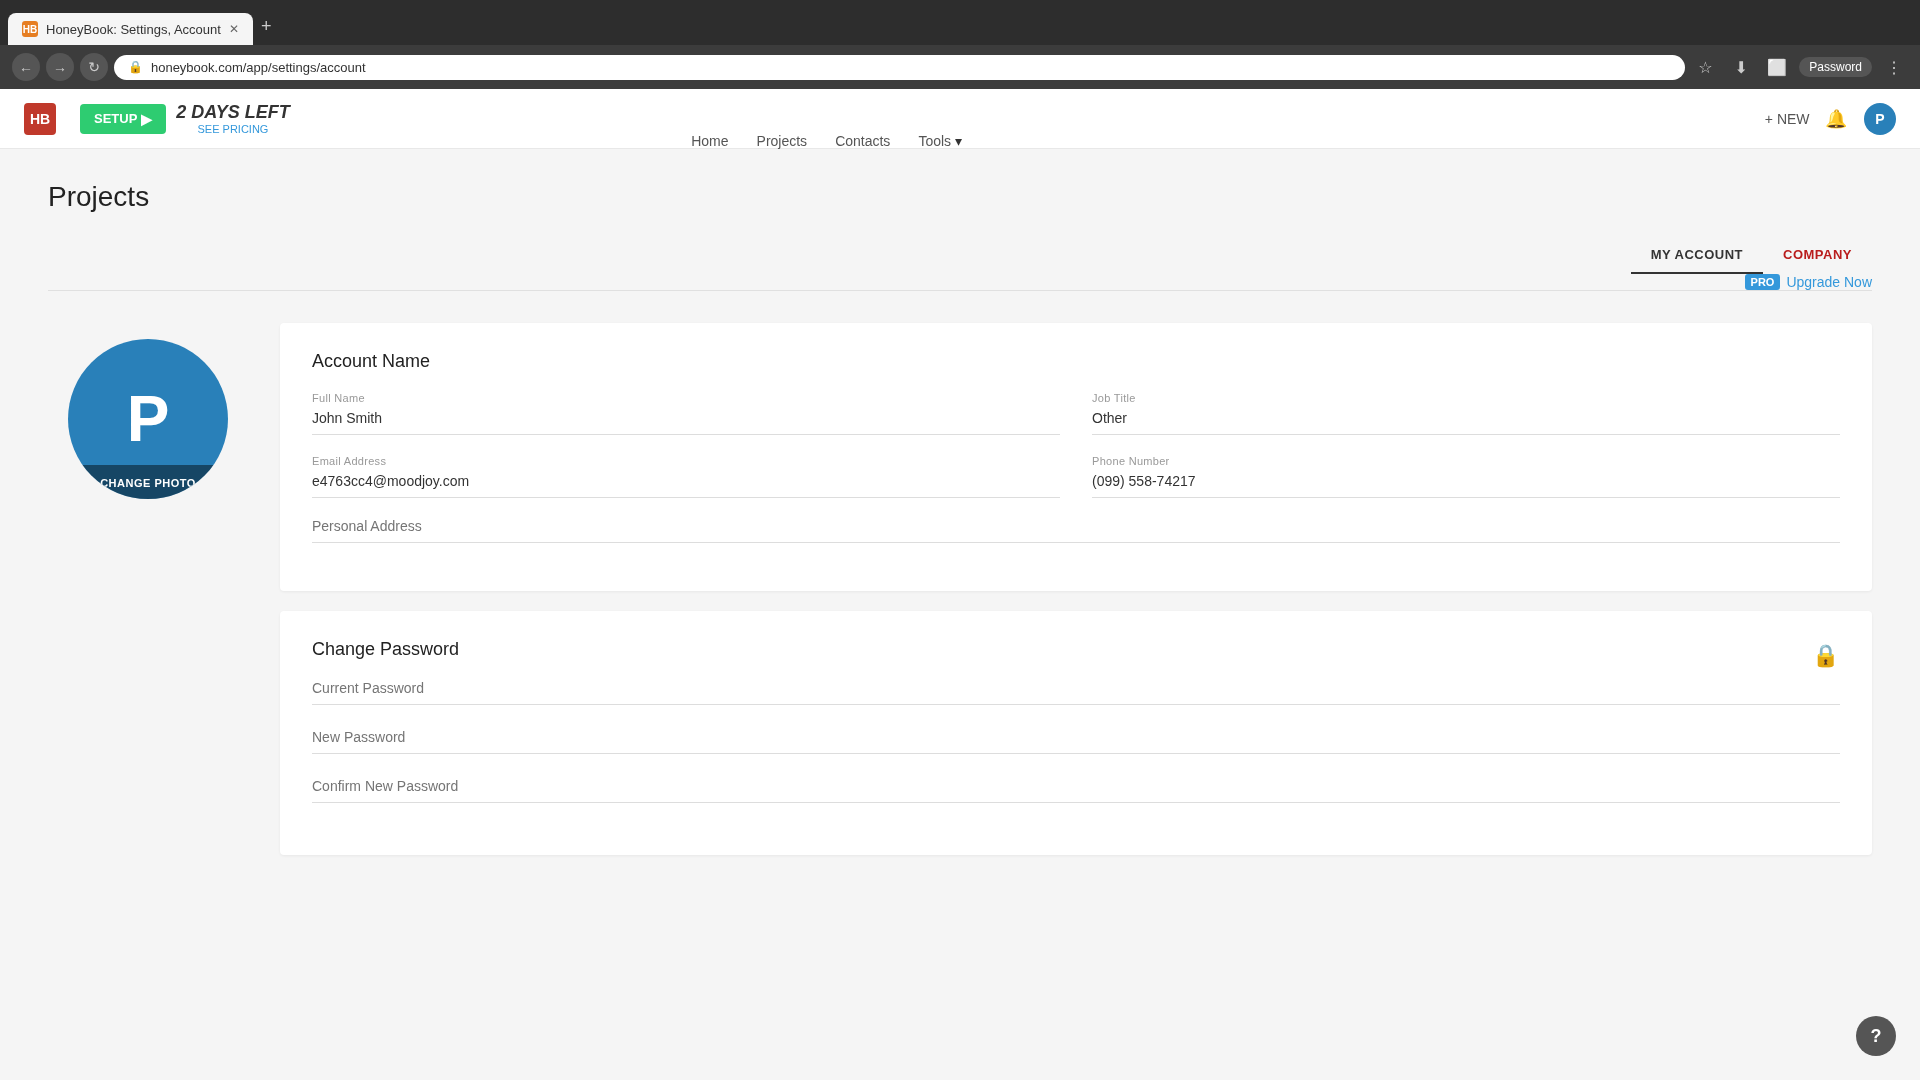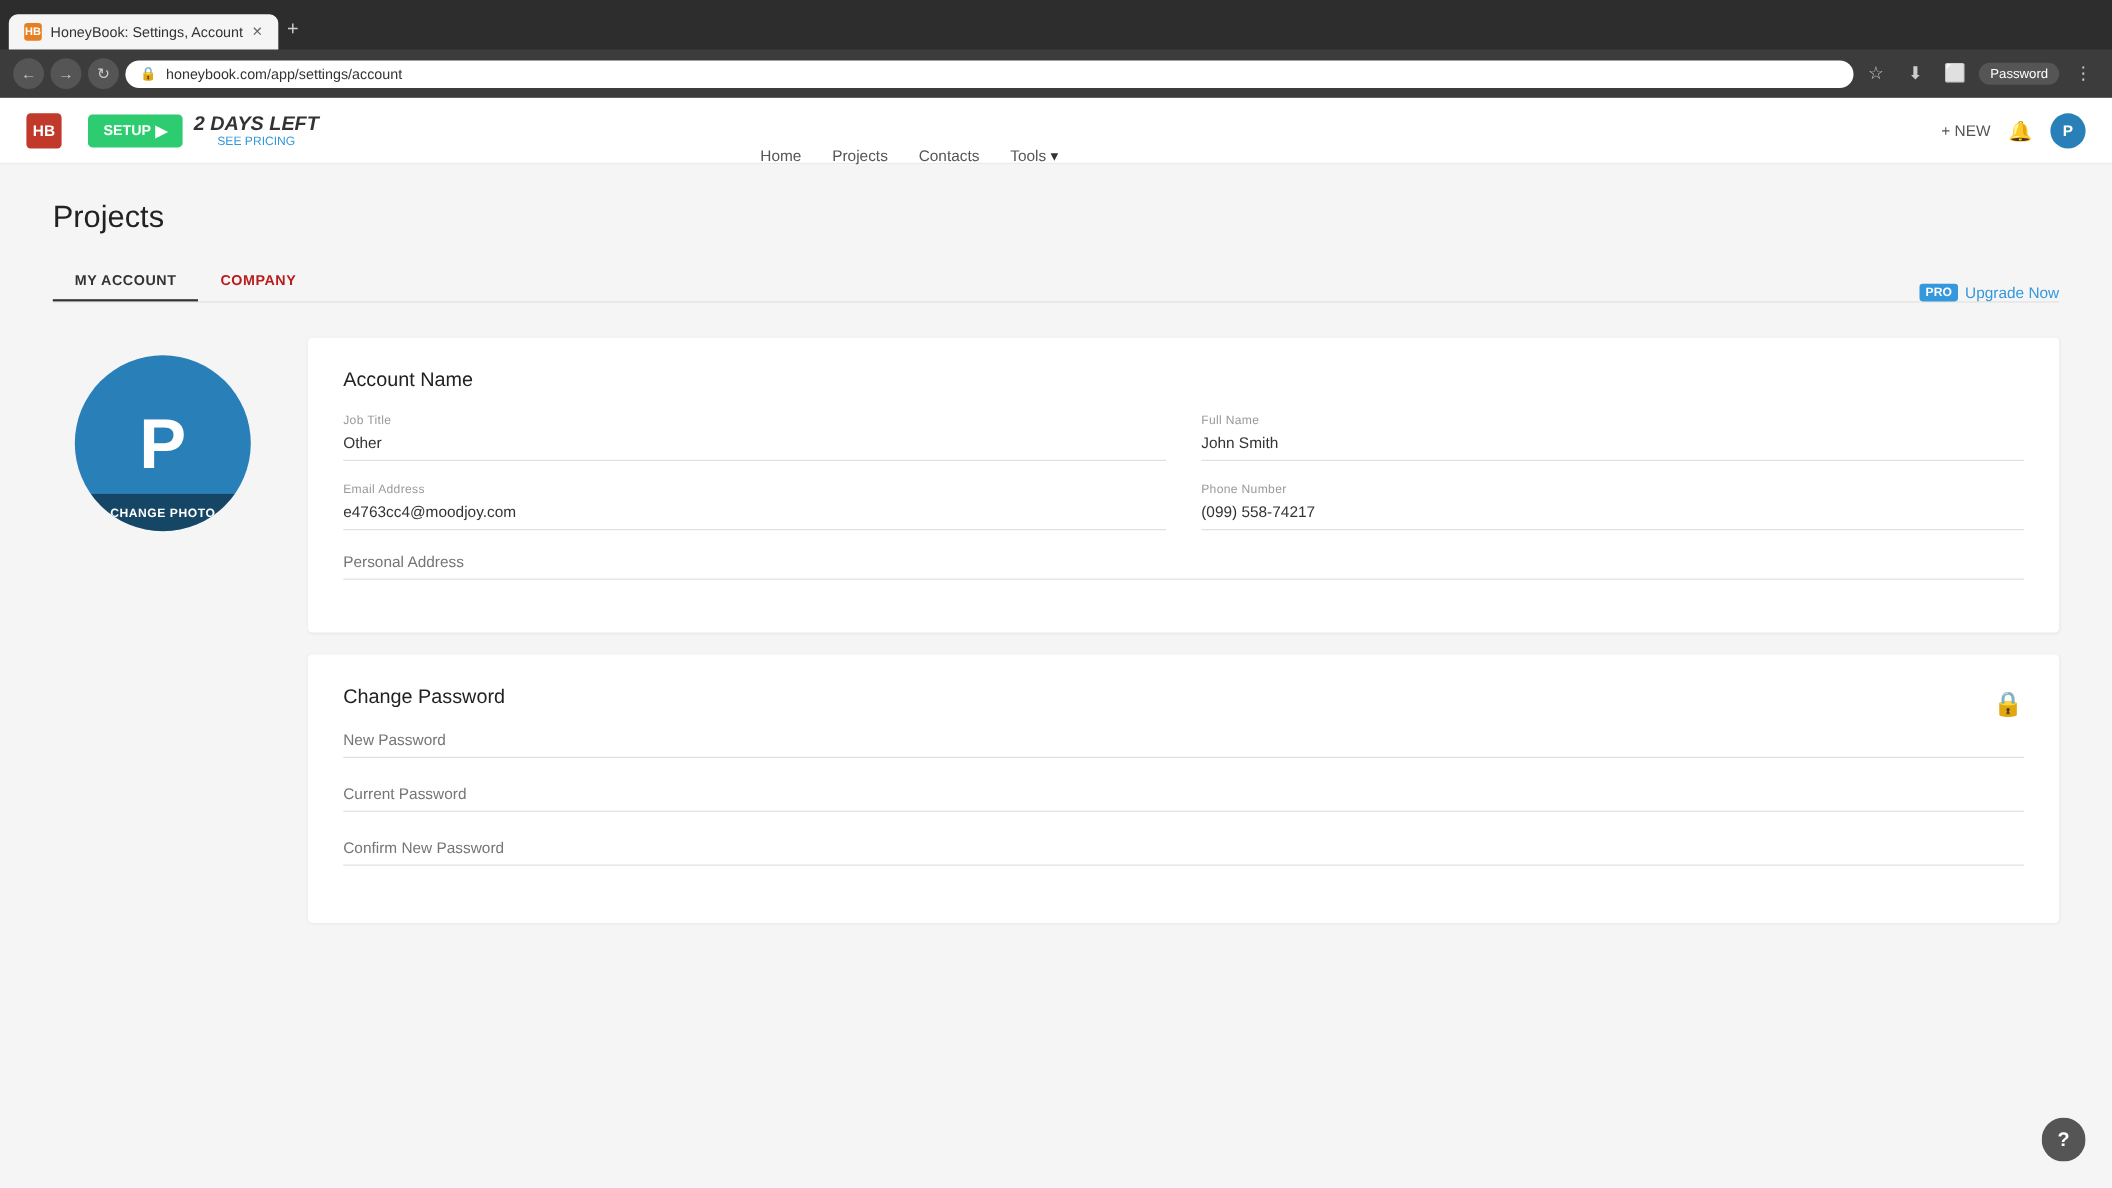--- a/index.html
+++ b/index.html
@@ -137,21 +137,21 @@
         <span>+ NEW</span>
       </button>
       <span class="bell-icon">🔔</span>
       <div class="avatar">P</div>
     </div>
   </div>
 
   <div class="main-content">
     <h1 class="page-title">Projects</h1>
 
-    <div style="display:flex; justify-content:space-between; align-items:flex-end;">
+    <div style="display:flex; justify-content:space-between; align-items:flex-end;flex-direction:column;">
       <div class="tabs">
         <div class="tab active">MY ACCOUNT</div>
         <div class="tab">COMPANY</div>
       </div>
       <div class="pro-badge">
         <span class="pro-label">PRO</span>
         <span class="upgrade-link">Upgrade Now</span>
       </div>
     </div>
     <div class="tab-divider"></div>
@@ -164,26 +164,26 @@
           <div class="change-photo-overlay">CHANGE PHOTO</div>
         </div>
       </div>
 
       <div style="flex:1; display:flex; flex-direction:column;">
 
         <div class="card">
           <div class="card-title">Account Name</div>
           <div class="form-row">
             <div class="form-field">
+              <div class="field-label">Full Name</div>
+              <input class="field-value" value="John Smith" style="">
+            </div>
+            <div class="form-field">
               <div class="field-label">Job Title</div>
               <input class="field-value" value="Other" style="">
-            </div>
-            <div class="form-field">
-              <div class="field-label">Full Name</div>
-              <input class="field-value" value="John Smith" style="">
             </div>
           </div>
           <div class="form-row">
             <div class="form-field">
               <div class="field-label">Email Address</div>
               <input class="field-value" value="e4763cc4@moodjoy.com" style="">
             </div>
             <div class="form-field">
               <div class="field-label">Phone Number</div>
               <input class="field-value" value="(099) 558-74217" style="">
@@ -195,24 +195,24 @@
             </div>
           </div>
         </div>
 
         <div class="card">
           <div class="card-header">
             <div class="card-title">Change Password</div>
             <span class="lock-icon-large">🔒</span>
           </div>
           <div class="password-field">
+            <input class="password-input" type="password" placeholder="Current Password" style="">
+          </div>
+          <div class="password-field">
             <input class="password-input" type="password" placeholder="New Password" style="">
-          </div>
-          <div class="password-field">
-            <input class="password-input" type="password" placeholder="Current Password" style="">
           </div>
           <div class="password-field">
             <input class="password-input" type="password" placeholder="Confirm New Password" style="">
           </div>
         </div>
       </div>
     </div>
   </div>
 </div>
 

